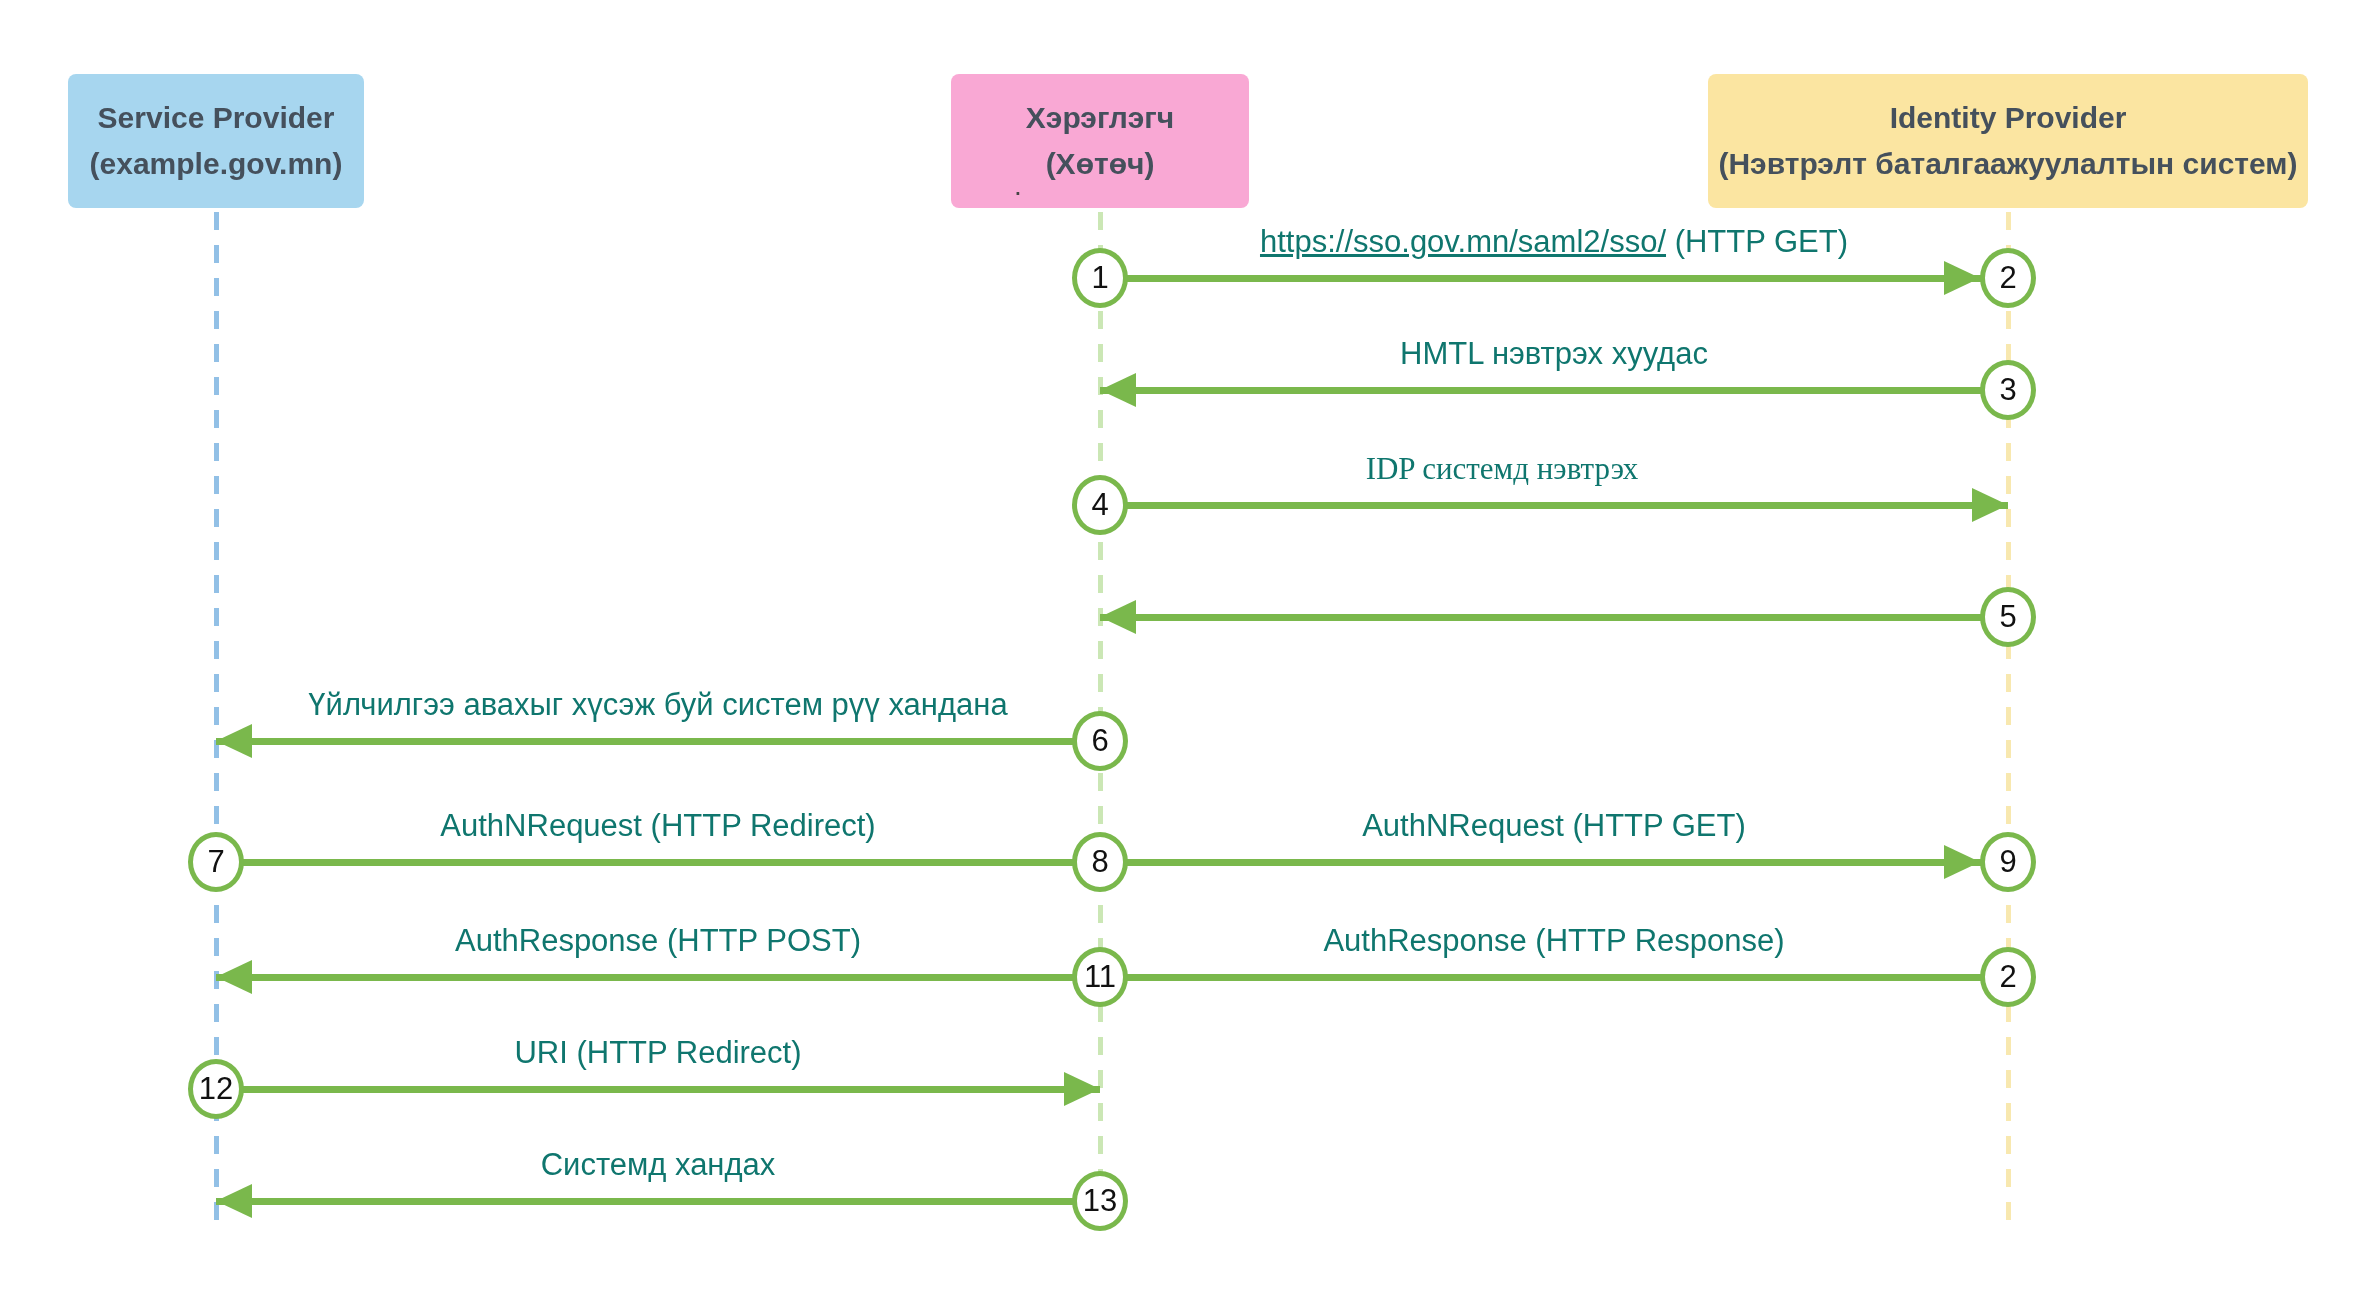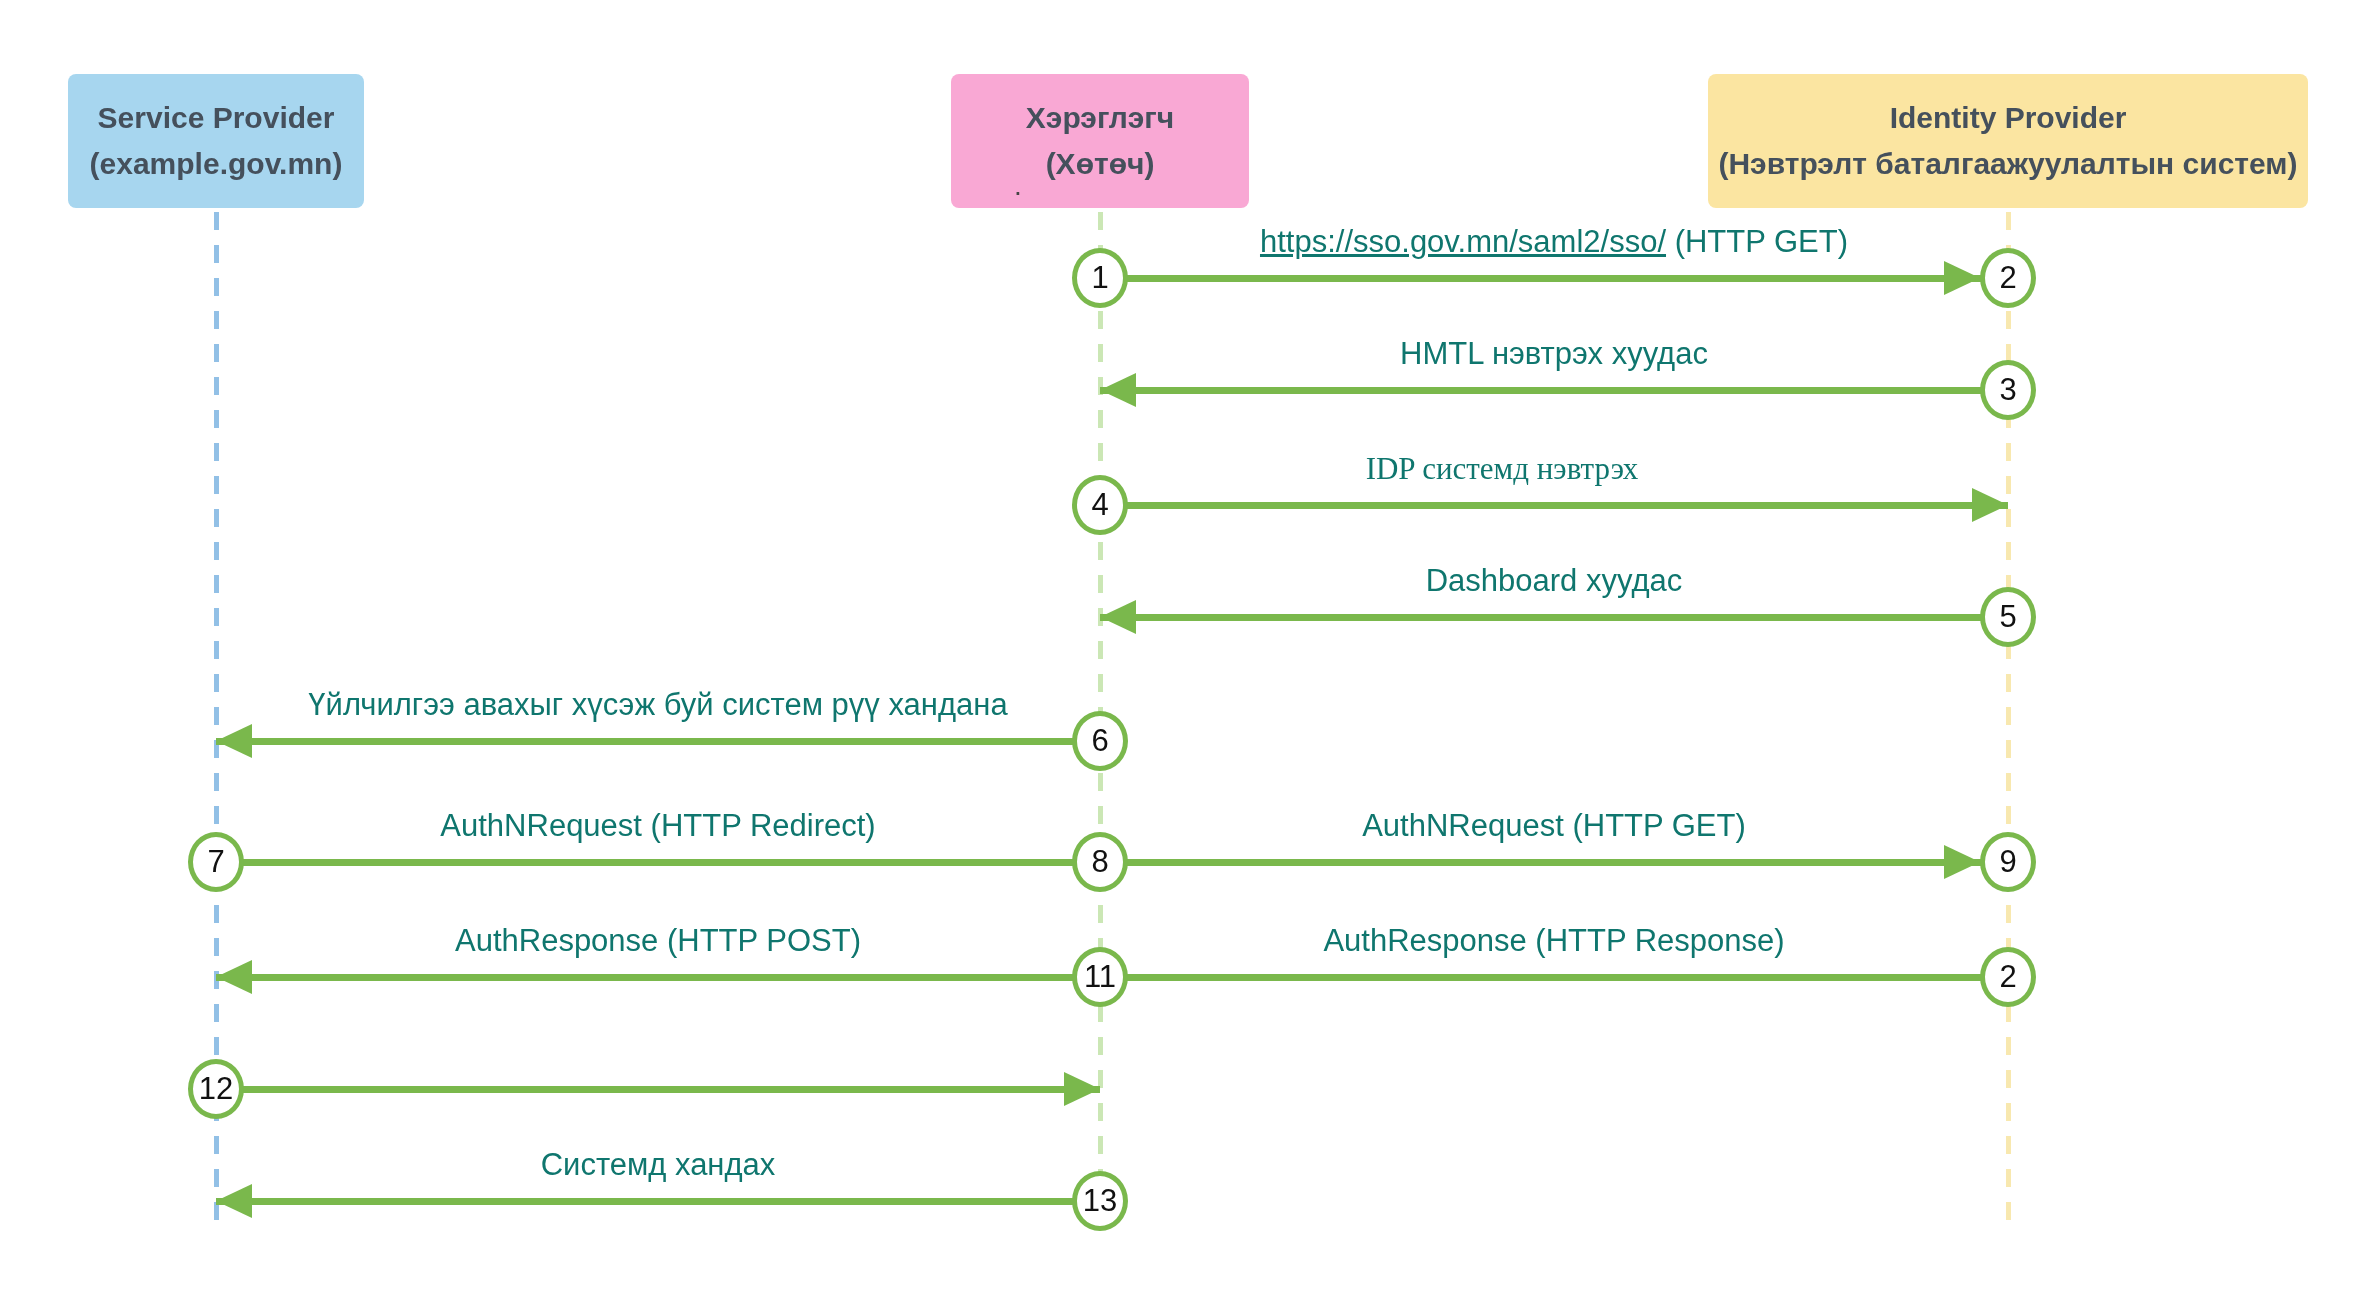--- a/index.html
+++ b/index.html
@@ -56,36 +56,36 @@
     <div class="msg-line" style="left: 1100px; top: 275px; width: 908px; background: rgb(122, 184, 76);"></div>
     <div class="msg-label" style="left: 1100px; top: 220px; width: 908px;"><span class="link">https://sso.gov.mn/saml2/sso/</span><span>  (HTTP GET)</span></div>
     <div class="arrowhead" style="top: 261px; border-top: 17px solid transparent; border-bottom: 17px solid transparent; left: 1944px; border-left: 36px solid rgb(122, 184, 76);"></div>
     <div class="msg-line" style="left: 1100px; top: 387px; width: 908px; background: rgb(122, 184, 76);"></div>
     <div class="msg-label" style="left: 1100px; top: 332px; width: 908px;">HMTL нэвтрэх хуудас</div>
     <div class="arrowhead" style="top: 373px; border-top: 17px solid transparent; border-bottom: 17px solid transparent; left: 1100px; border-right: 36px solid rgb(122, 184, 76);"></div>
     <div class="msg-line" style="left: 1100px; top: 502px; width: 908px; background: rgb(122, 184, 76);"></div>
     <div class="msg-label" style="left: 1048px; top: 447px; width: 908px; font-family: Liberation Serif, serif;">IDP системд нэвтрэх</div>
     <div class="arrowhead" style="top: 488px; border-top: 17px solid transparent; border-bottom: 17px solid transparent; left: 1972px; border-left: 36px solid rgb(122, 184, 76);"></div>
     <div class="msg-line" style="left: 1100px; top: 614px; width: 908px; background: rgb(122, 184, 76);"></div>
-    <div class="msg-label" style="left: 1100px; top: 559px; width: 908px;">Dashboard хуудас</div>
     <div class="arrowhead" style="top: 600px; border-top: 17px solid transparent; border-bottom: 17px solid transparent; left: 1100px; border-right: 36px solid rgb(122, 184, 76);"></div>
     <div class="msg-line" style="left: 216px; top: 738px; width: 884px; background: rgb(122, 184, 76);"></div>
     <div class="msg-label" style="left: 216px; top: 683px; width: 884px;">Үйлчилгээ авахыг хүсэж буй систем рүү хандана</div>
     <div class="arrowhead" style="top: 724px; border-top: 17px solid transparent; border-bottom: 17px solid transparent; left: 216px; border-right: 36px solid rgb(122, 184, 76);"></div>
     <div class="msg-line" style="left: 216px; top: 859px; width: 884px; background: rgb(122, 184, 76);"></div>
     <div class="msg-label" style="left: 216px; top: 804px; width: 884px;">AuthNRequest (HTTP Redirect)</div>
     <div class="msg-line" style="left: 1100px; top: 859px; width: 908px; background: rgb(122, 184, 76);"></div>
     <div class="msg-label" style="left: 1100px; top: 804px; width: 908px;">AuthNRequest (HTTP GET)</div>
     <div class="arrowhead" style="top: 845px; border-top: 17px solid transparent; border-bottom: 17px solid transparent; left: 1944px; border-left: 36px solid rgb(122, 184, 76);"></div>
     <div class="msg-line" style="left: 1100px; top: 974px; width: 908px; background: rgb(122, 184, 76);"></div>
     <div class="msg-label" style="left: 1100px; top: 919px; width: 908px;">AuthResponse (HTTP Response)</div>
     <div class="msg-line" style="left: 216px; top: 974px; width: 884px; background: rgb(122, 184, 76);"></div>
     <div class="msg-label" style="left: 216px; top: 919px; width: 884px;">AuthResponse (HTTP POST)</div>
     <div class="arrowhead" style="top: 960px; border-top: 17px solid transparent; border-bottom: 17px solid transparent; left: 216px; border-right: 36px solid rgb(122, 184, 76);"></div>
     <div class="msg-line" style="left: 216px; top: 1086px; width: 884px; background: rgb(122, 184, 76);"></div>
+    <div class="msg-label" style="left: 216px; top: 1031px; width: 884px;">URI (HTTP Redirect)</div>
     <div class="arrowhead" style="top: 1072px; border-top: 17px solid transparent; border-bottom: 17px solid transparent; left: 1064px; border-left: 36px solid rgb(122, 184, 76);"></div>
     <div class="msg-line" style="left: 216px; top: 1198px; width: 884px; background: rgb(122, 184, 76);"></div>
     <div class="msg-label" style="left: 216px; top: 1143px; width: 884px;">Системд хандах</div>
     <div class="arrowhead" style="top: 1184px; border-top: 17px solid transparent; border-bottom: 17px solid transparent; left: 216px; border-right: 36px solid rgb(122, 184, 76);"></div>
     <div class="num-circle" style="left: 1072px; top: 248px;">1</div>
     <div class="num-circle" style="left: 1980px; top: 248px;">2</div>
     <div class="num-circle" style="left: 1980px; top: 360px;">3</div>
     <div class="num-circle" style="left: 1072px; top: 475px;">4</div>
     <div class="num-circle" style="left: 1980px; top: 587px;">5</div>
     <div class="num-circle" style="left: 1072px; top: 711px;">6</div>

